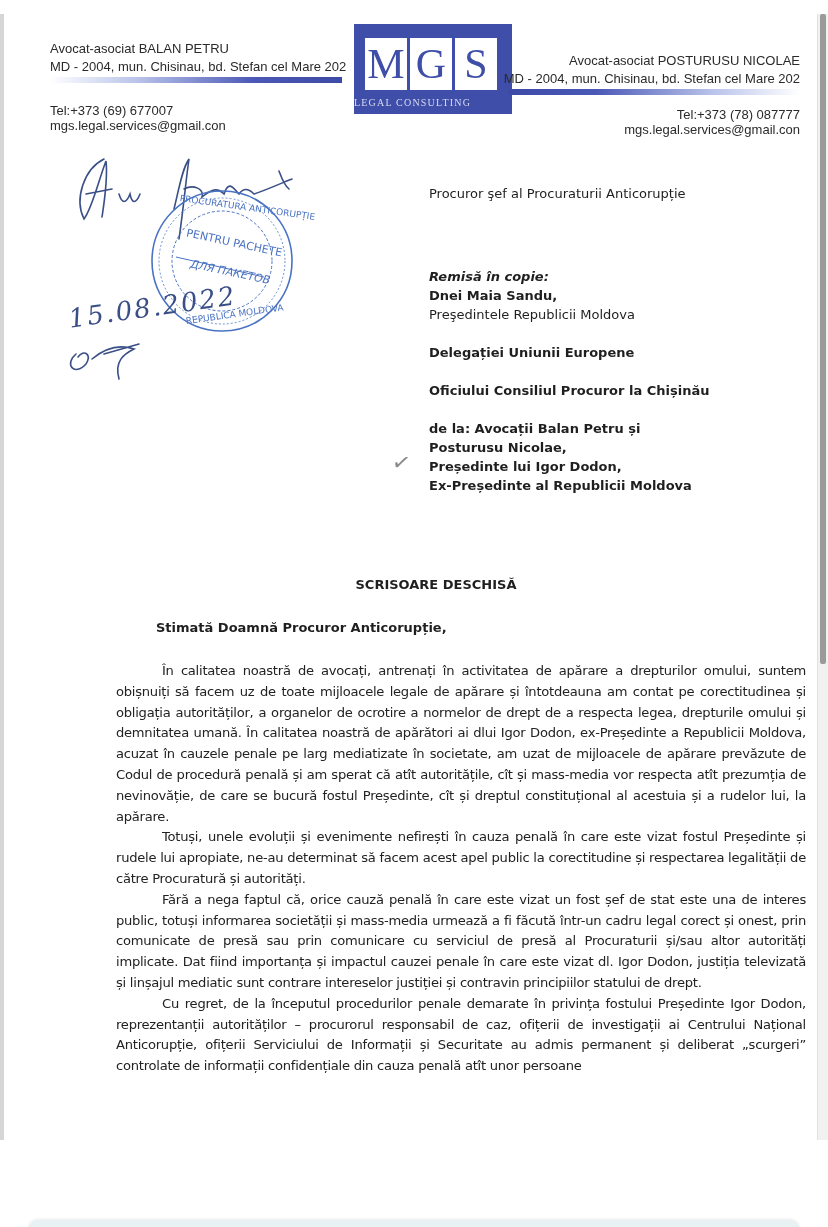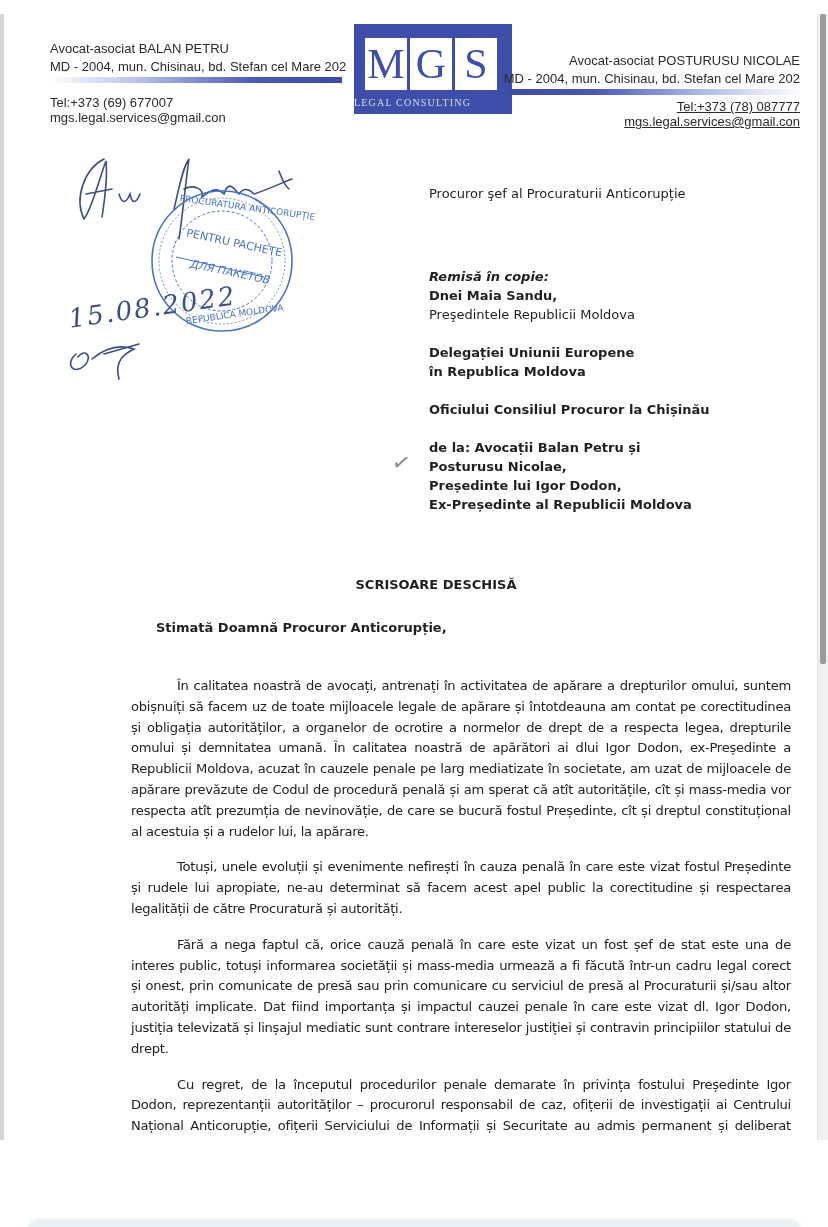--- a/index.html
+++ b/index.html
@@ -20,22 +20,22 @@
   }
   .scrollbar-thumb {
     position:absolute; right:2px; top:14px; width:6px; height:650px;
     background:#9a9a9a; border-radius:2px;
   }
   .page { position:absolute; left:0; top:0; width:818px; height:1126px; }
 
   
   .hdr-left { position:absolute; left:46px; top:26px; font-size:13px; line-height:18px; color:#2a2a2a; }
   .hdr-right { position:absolute; right:22px; top:38px; font-size:13px; line-height:18px; color:#2a2a2a; text-align:right; }
-  .hdr-left .contact { margin-top:12px; line-height:15px; }
-  .hdr-right .contact { margin-top:4px; line-height:15px;text-decoration:underline; }
+  .hdr-left .contact { margin-top:20px; line-height:15px; }
+  .hdr-right .contact { margin-top:12px; line-height:15px; }
   .rule-left { height:6px; width:292px; margin-top:1px;
     background:linear-gradient(to right, rgba(255,255,255,0) 0%, #b9c3ea 30%, #4a58b6 70%, #3d4aa6 100%); }
   .rule-right { height:6px; width:292px; margin-top:1px; margin-left:auto;
     background:linear-gradient(to left, rgba(255,255,255,0) 0%, #b9c3ea 30%, #4a58b6 70%, #3d4aa6 100%); }
 
   .logo { position:absolute; left:350px; top:10px; width:158px; height:90px; background:#3f4ea8; }
   .logo .boxes { position:absolute; left:11px; top:14px; display:flex; gap:3px; }
   .logo .box { width:42px; height:52px; background:#ffffff; color:#3f4ea8;
     font-family:"Liberation Serif", serif; font-size:42px; line-height:52px; text-align:center; }
   .logo .tag { position:absolute; left:0; right:0; bottom:6px; text-align:left;
@@ -52,21 +52,21 @@
   .addr .bi { font-weight:bold; font-style:italic;margin-top:45px; }
   .addr .gap { height:19px; }
   .checkmark { position:absolute; left:388px; top:436px; font-size:22px; color:#8a8a8a; transform:rotate(10deg); }
 
   .title { position:absolute; left:0; width:818px; top:563px; text-align:center;
     font-family:"DejaVu Sans", sans-serif; font-weight:bold; font-size:13px; color:#1f1f1f;padding-left:23px; }
   .salut { position:absolute; left:152px; top:606px; font-family:"DejaVu Sans", sans-serif; font-weight:bold; font-size:13px; color:#1f1f1f; }
 
   .body { position:absolute; left:112px; top:647px; width:690px; font-family:"DejaVu Sans", sans-serif;
     font-size:13.1px; line-height:20.8px; color:#222; text-align:justify; letter-spacing:-0.25px; }
-  .body p { margin:15px; text-indent:46px; }
+  .body p { margin:0; text-indent:46px; }
 
   .bottom-bar { position:absolute; left:28px; top:1220px; width:772px; height:30px; background:#e8f1f4;
     border-radius:10px; box-shadow:0 -1px 3px rgba(0,0,0,0.08); }
 </style>
 </head>
 <body>
 
 <div class="viewer">
   <div class="page">
 
@@ -123,21 +123,20 @@
     <div class="hand-date">15.08.2022</div>
 
     <div class="addr">
       <div>Procuror şef al Procuraturii Anticorupție</div>
       <div class="gap"></div>
       <div class="bi">Remisă în copie:</div>
       <div class="b">Dnei Maia Sandu,</div>
       <div>Preşedintele Republicii Moldova</div>
       <div class="gap"></div>
       <div class="b">Delegației Uniunii Europene</div>
-      <div class="b">în Republica Moldova</div>
       <div class="gap"></div>
       <div class="b">Oficiului Consiliul Procuror la Chișinău</div>
       <div class="gap"></div>
       <div class="b">de la: Avocații Balan Petru și</div>
       <div class="b">Posturusu Nicolae,</div>
       <div class="b">Președinte lui Igor Dodon,</div>
       <div class="b">Ex-Președinte al Republicii Moldova</div>
     </div>
     <div class="checkmark">✓</div>
 

